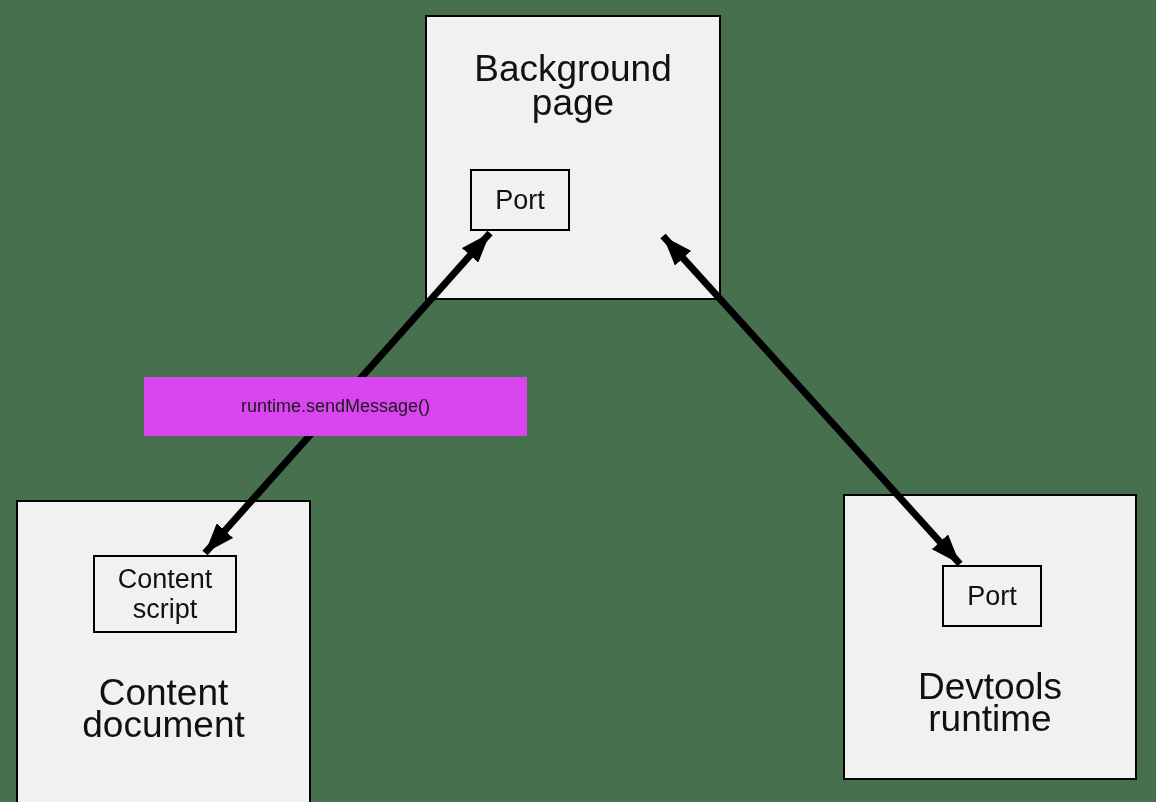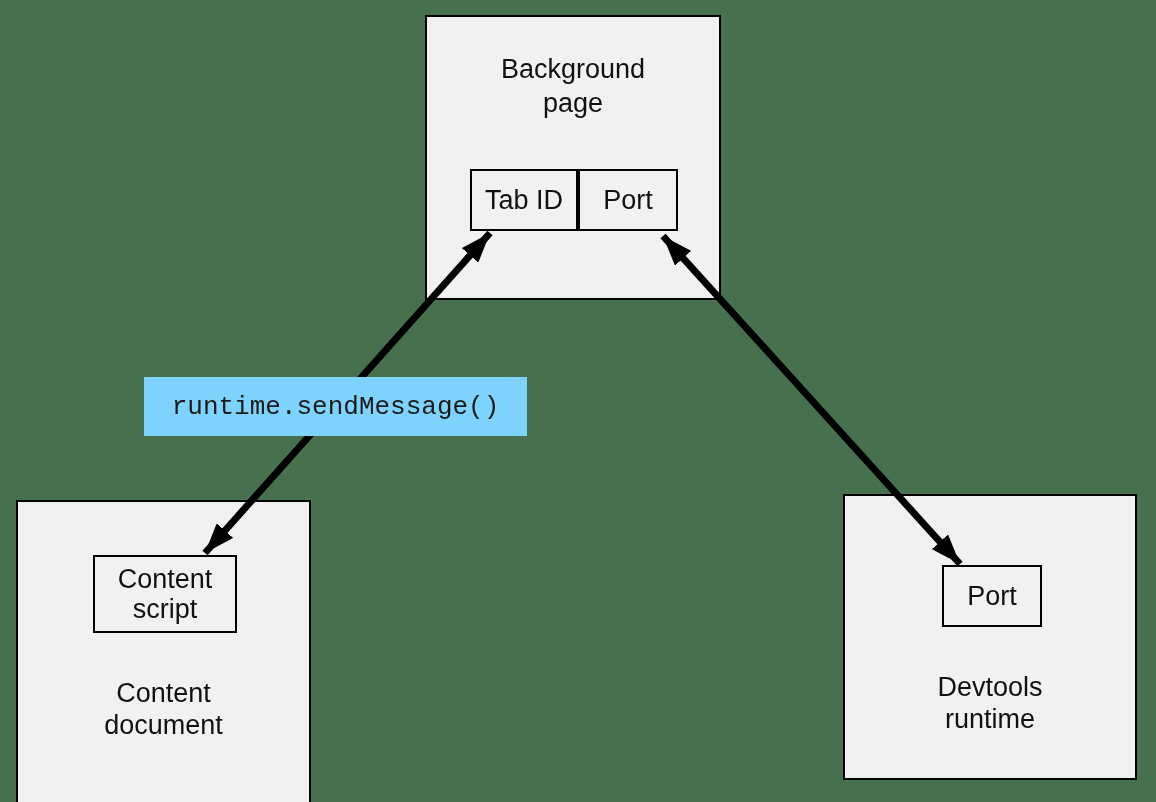--- a/index.html
+++ b/index.html
@@ -21,21 +21,21 @@
     background: #F1F1F1;
     border: 2px solid #000000;
     box-sizing: border-box;
     z-index: 1;
   }
   .box-title {
     position: absolute;
     left: 0;
     right: 0;
     text-align: center;
-    font-size: 27px;
+    font-size: 37px;
     line-height: 34px;
     white-space: pre-line;
   }
   
   #bg-page-box   { left: 425px; top: 15px;  width: 296px; height: 285px; }
   #bg-page-title { top: 35px; }
   #tab-table {
     position: absolute;
     left: 43px;
     top: 152px;
@@ -98,42 +98,41 @@
     position: absolute;
     left: 0;
     top: 0;
     z-index: 5;
     pointer-events: none;
   }
 
   
   .call-label {
     position: absolute;
-    background: #7dd3fc;
+    background: #d946ef;
     display: flex;
     align-items: center;
     justify-content: center;
-    font-family: Liberation Mono, monospace;
-    font-size: 26px;
+    font-family: Liberation Sans, sans-serif;
+    font-size: 18px;
     color: #1a1a1a;
     z-index: 10;
   }
   #sendmessage-label  { left: 144px; top: 377px; width: 383px; height: 59px; }
   #postmessage-label  { left: 650px; top: 378px; width: 335px; height: 57px; }
 </style>
 </head>
 <body>
 
 <div id="canvas">
 
   <div class="box" id="bg-page-box">
     <div class="box-title" id="bg-page-title">Background
 page</div>
     <div id="tab-table">
-      <div class="tab-cell" id="tab-id-cell">Tab ID</div>
       <div class="tab-cell" id="port-cell">Port</div>
     </div>
   </div>
 
   <div class="box" id="content-doc-box">
     <div id="content-script-box">Content
 script</div>
     <div class="box-title" id="content-doc-title">Content
 document</div>
   </div>

